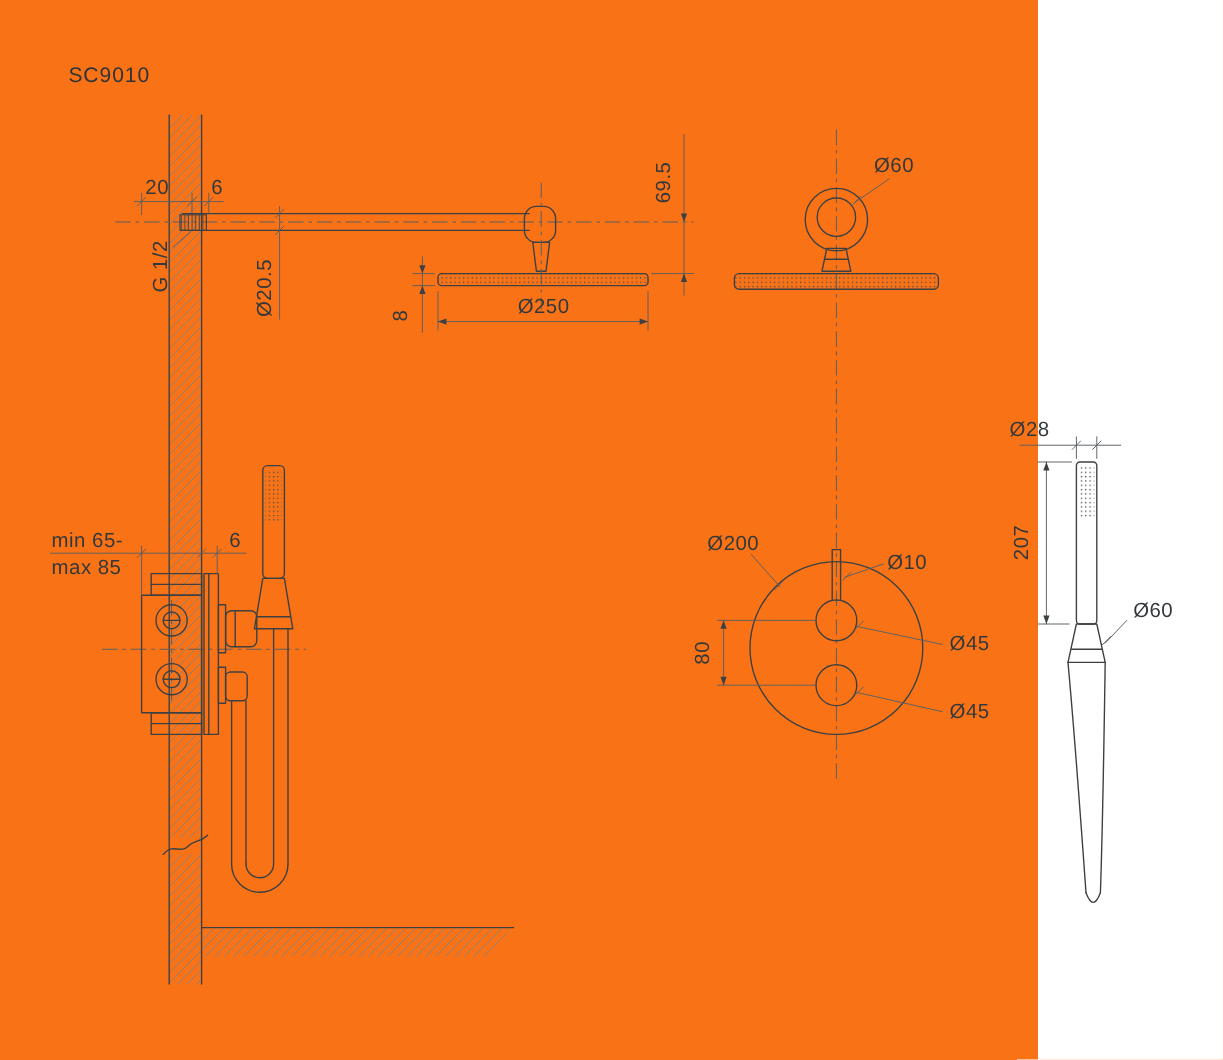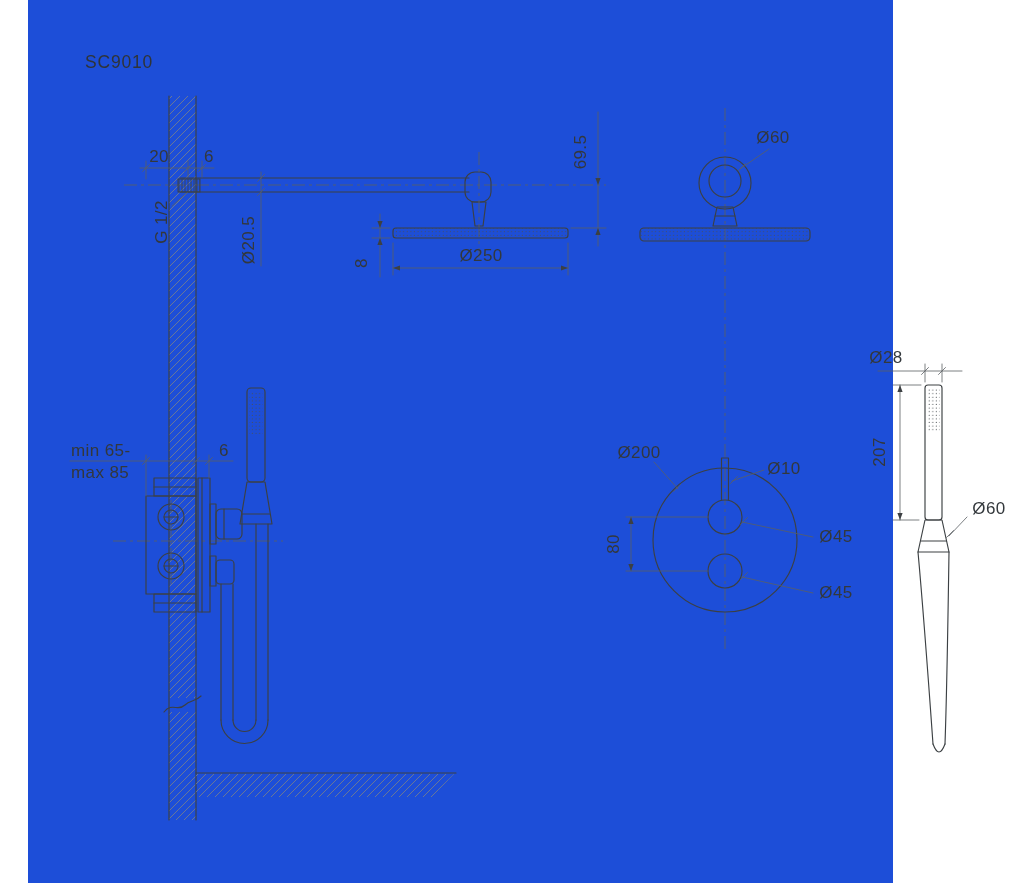--- a/index.html
+++ b/index.html
@@ -1,22 +1,21 @@
 <!DOCTYPE html>
 <html><head>
 <meta charset="utf-8">
 <style>
   html, body { margin: 0; padding: 0; background: #ffffff; }
   .page {
     position: relative;
     width: 865px;
     height: 883px;
-    background: #1d4ed8;
+    background: #f97316;
     font-family: "Liberation Sans", sans-serif;
-    margin-left: 28px;
   }
   svg { display: block; }
   
   .ln  { stroke: #3c4043; stroke-width: 1.15; fill: none; stroke-linecap: round; stroke-linejoin: round; }
   
   .thin { stroke: #5a5f63; stroke-width: 0.8; fill: none; stroke-linecap: round; }
   
   .cl { stroke: #5a5f63; stroke-width: 0.85; fill: none; stroke-dasharray: 13 4 3 4; }
   
   .ar { fill: #3c4043; stroke: none; }

